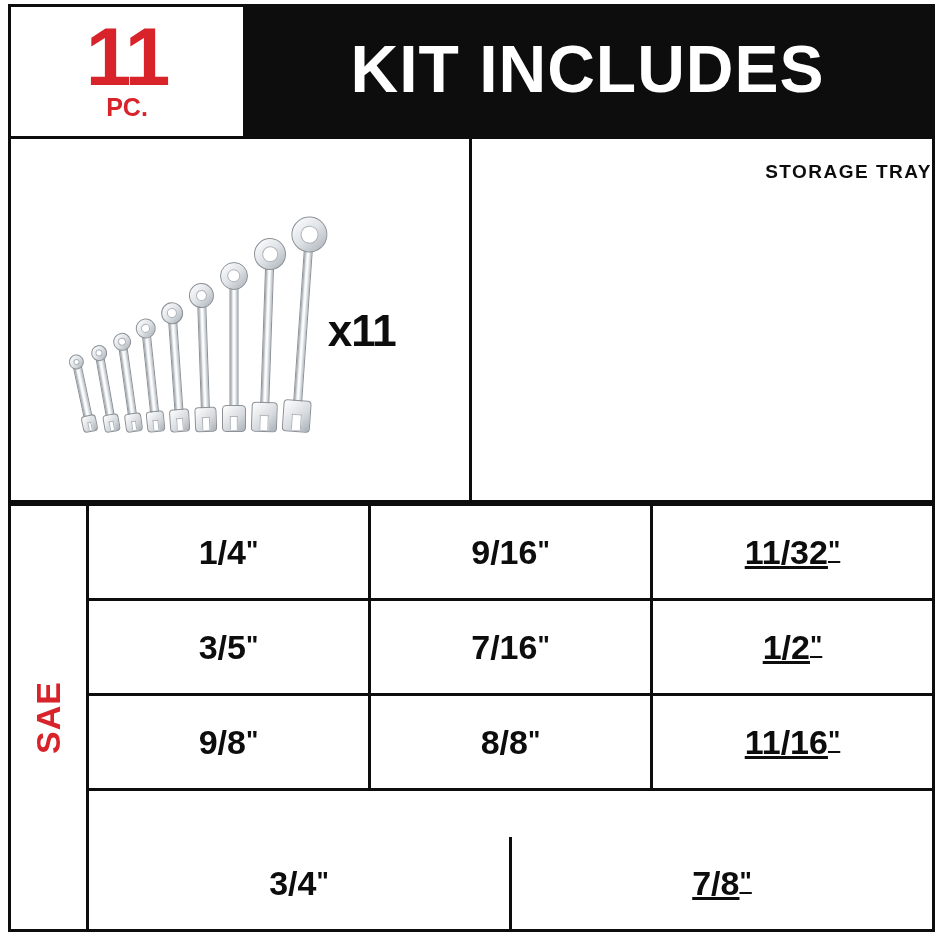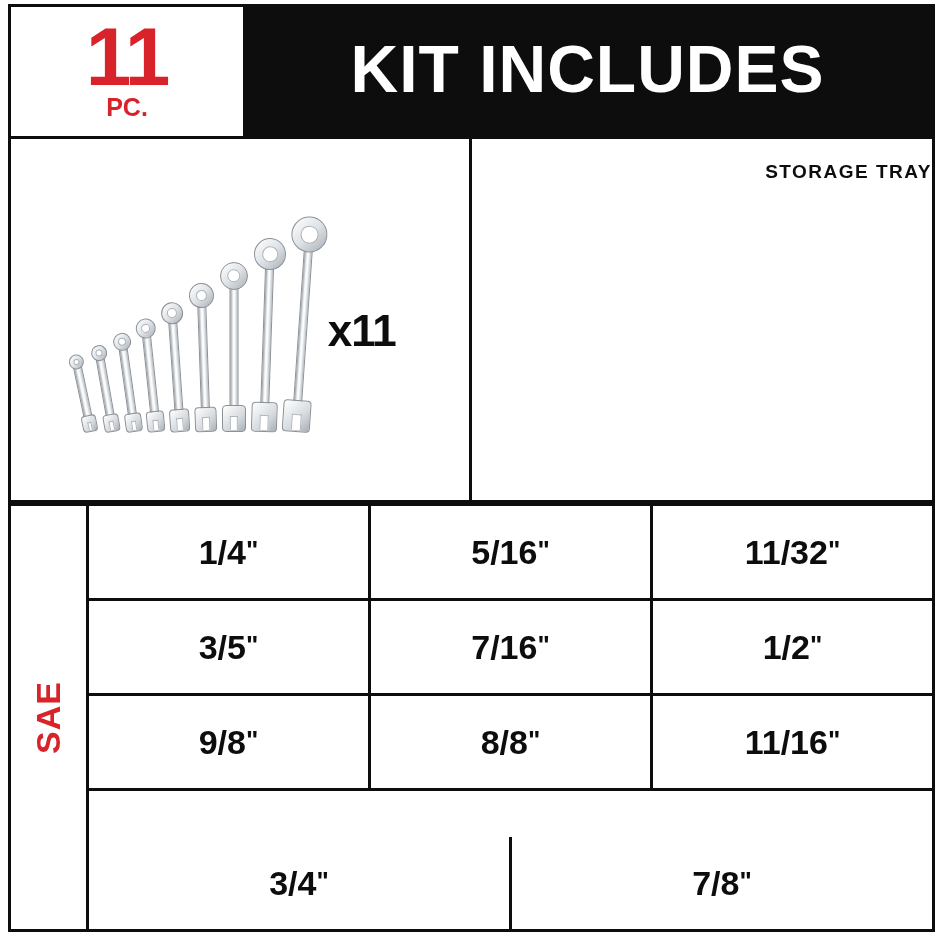--- a/index.html
+++ b/index.html
@@ -187,20 +187,21 @@
     justify-content: center;
     border-right: 3px solid #0d0d0d;
     box-sizing: border-box;
     font-size: 34px;
     font-weight: bold;
     color: #0d0d0d;
     letter-spacing: 0px;
   }
   .size-cell:last-child {
     border-right: none;
+    text-decoration: underline;
   }
   .size-cell .sup {
     font-size: 26px;
     vertical-align: top;
     line-height: 1;
     position: relative;
     top: -2px;
   }
 
   
@@ -419,21 +420,21 @@
         <span>SAE</span>
       </div>
       <div class="size-grid">
 
         <div class="size-row">
           <div class="size-cell">
             <span>1/4</span>
               <span class="sup">"</span>
           </div>
           <div class="size-cell">
-            <span>5/16</span>
+            <span>9/16</span>
               <span class="sup">"</span>
           </div>
           <div class="size-cell">
             <span>11/32</span>
               <span class="sup">"</span>
           </div>
         </div>
 
         <div class="size-row">
           <div class="size-cell">

